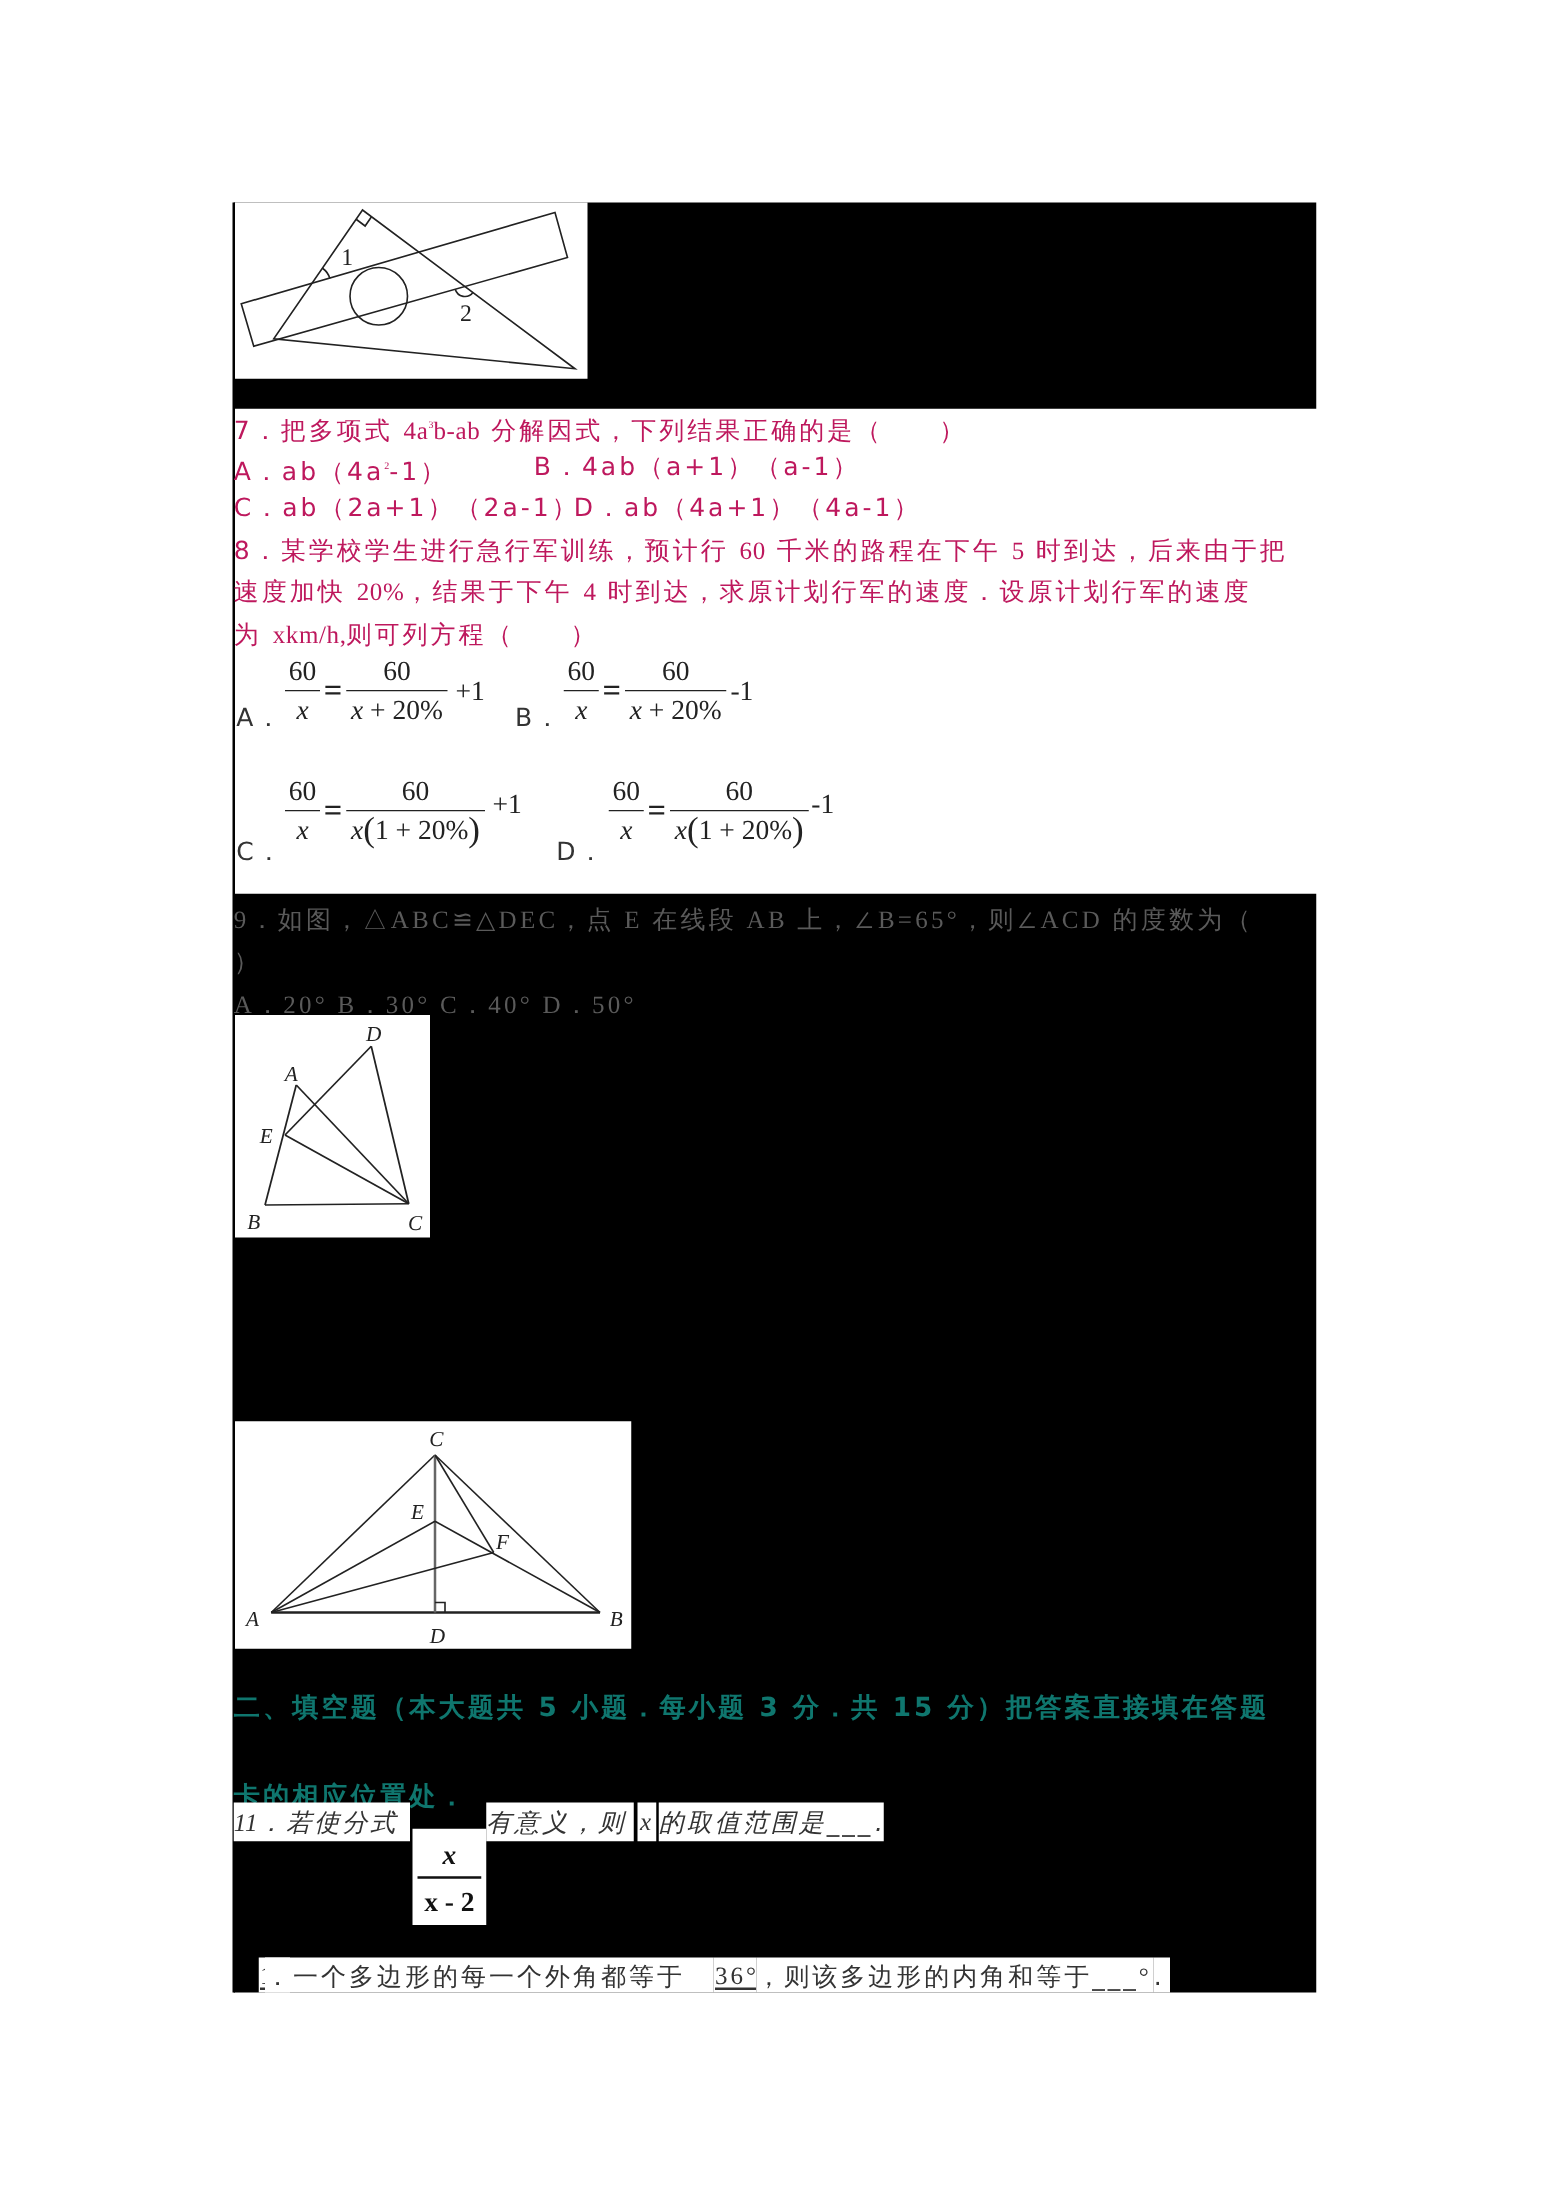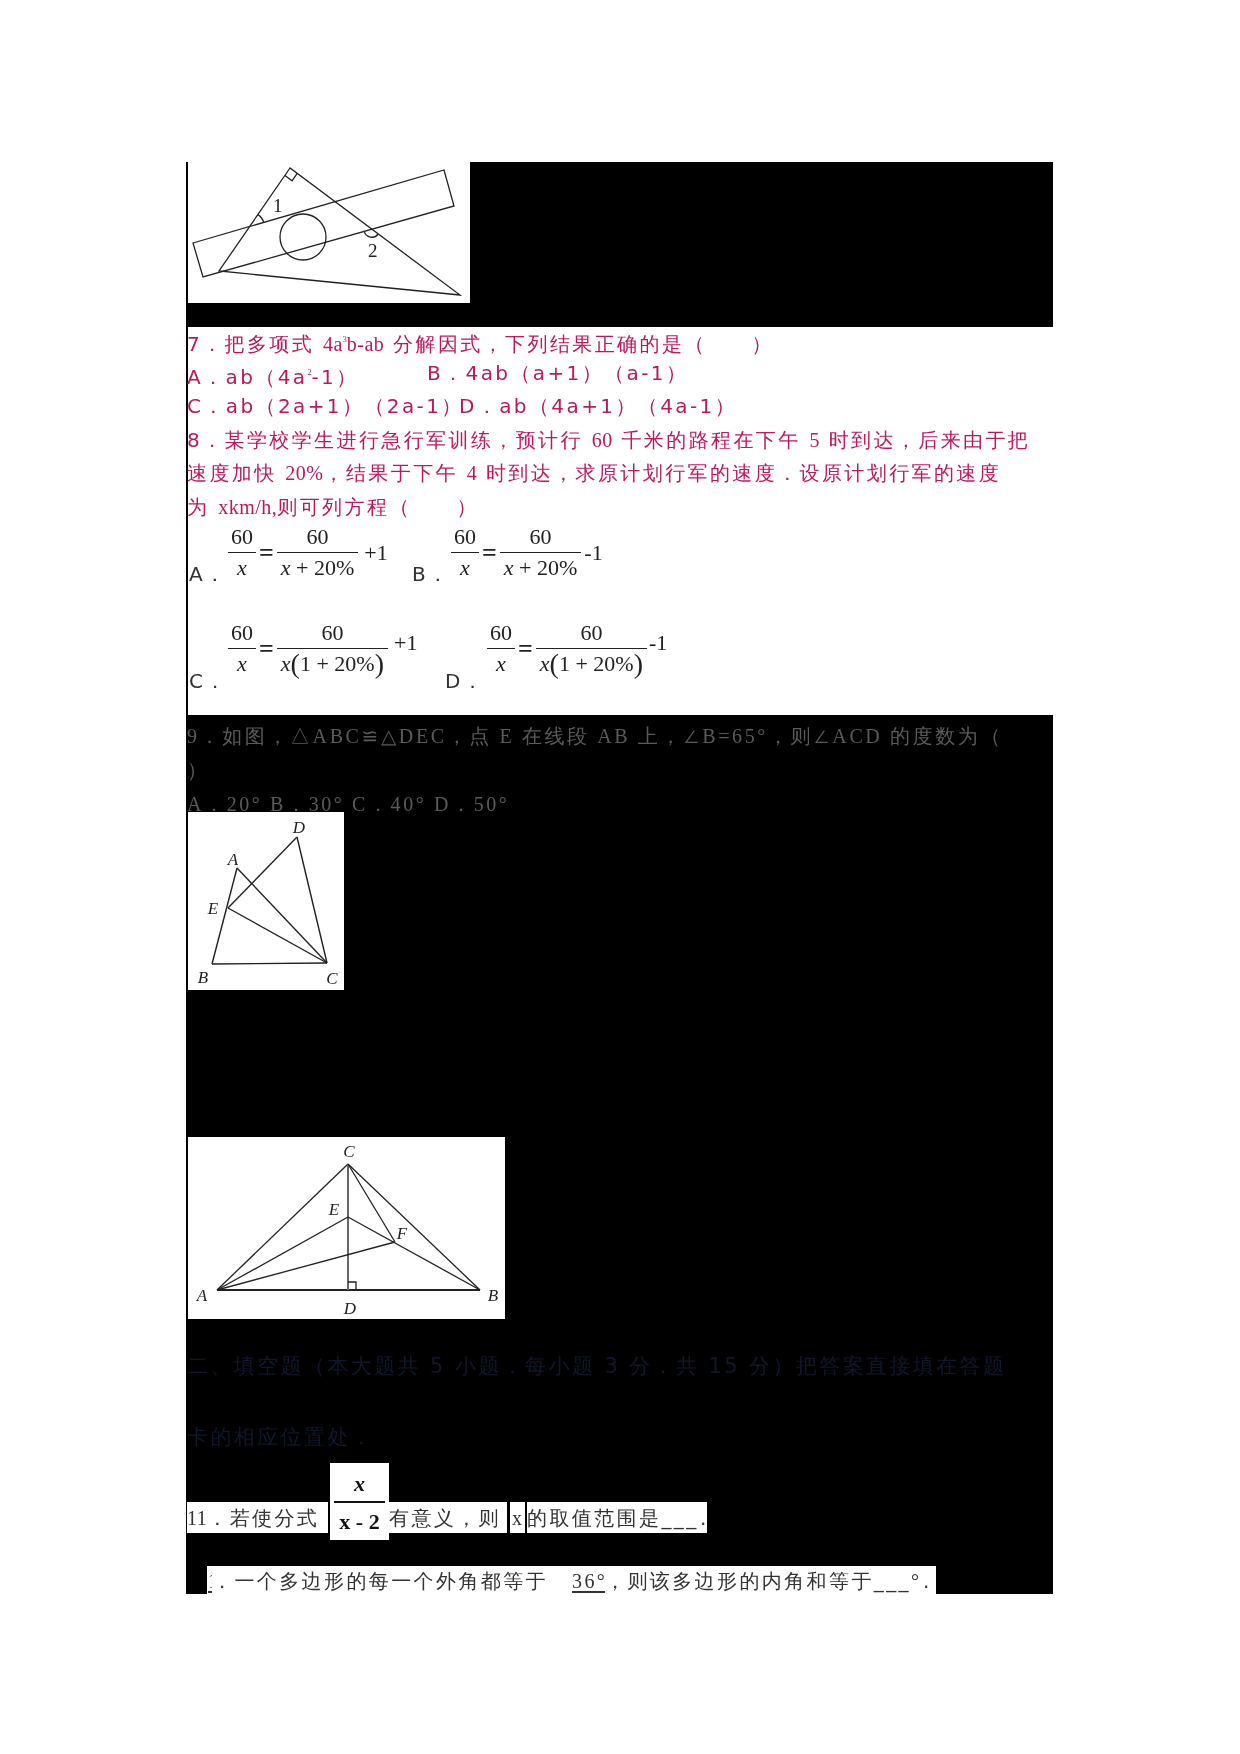--- a/index.html
+++ b/index.html
@@ -36,30 +36,30 @@
   .bigparen { font-size: 28px; line-height: 24px; vertical-align: -2px; }
 
   
   .q9 {
     position: absolute; left: 187px; height: 26px; line-height: 26px;
     font-family: "Liberation Serif", serif; font-size: 20px; letter-spacing: 2.6px;
     color: #5a5a5a; white-space: nowrap;
   }
   .heading {
     position: absolute; left: 187px; height: 28px; line-height: 28px;
-    font-size: 21px; font-weight: normal; letter-spacing: 2.4px;
-    color: #0f172a; white-space: nowrap;
+    font-size: 21px; font-weight: bold; letter-spacing: 2.4px;
+    color: #0f766e; white-space: nowrap;
   }
 
   
   .patch {
     position: absolute; background: #fff; color: #333; font-size: 20px; letter-spacing: 2.4px;
     white-space: nowrap; overflow: visible; box-sizing: border-box;
   }
-  .row11 { top: 1502px; height: 31px; line-height: 33px; }
+  .row11 { top: 1442px; height: 31px; line-height: 33px; font-style: italic; }
   .row12 { top: 1566px; height: 28px; line-height: 30px; }
   .ul { text-decoration: underline; text-underline-offset: 3px; }
   .fracbox { position: absolute; left: 330px; top: 1463px; width: 59px; height: 77px; background: #fff; }
   .fracbox .fnum { position: absolute; left: 0; width: 59px; top: 8px; text-align: center;
     font-family: "Liberation Serif", serif; font-style: italic; font-weight: bold; font-size: 22px; color: #111; }
   .fracbox .fbar { position: absolute; left: 4px; width: 51px; top: 38px; border-top: 2px solid #111; }
   .fracbox .fden { position: absolute; left: 0; width: 59px; top: 46px; text-align: center;
     font-family: "Liberation Serif", serif; font-weight: bold; font-size: 22px; color: #111; white-space: nowrap; }
 
   svg text { font-family: "Liberation Serif", serif; fill: #222; }

